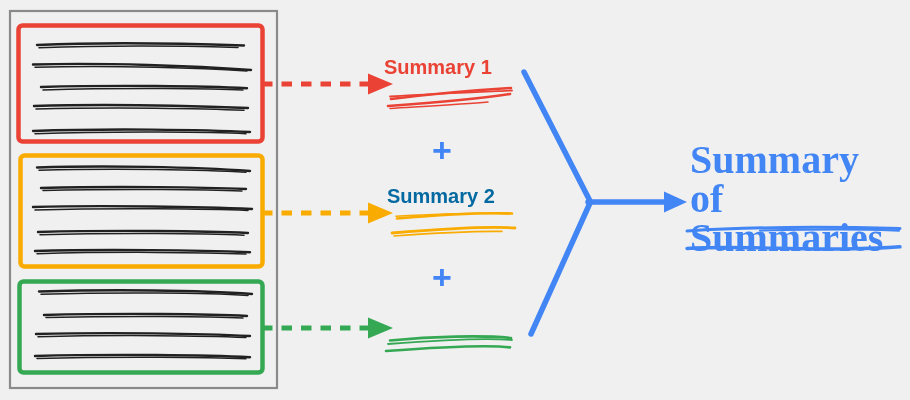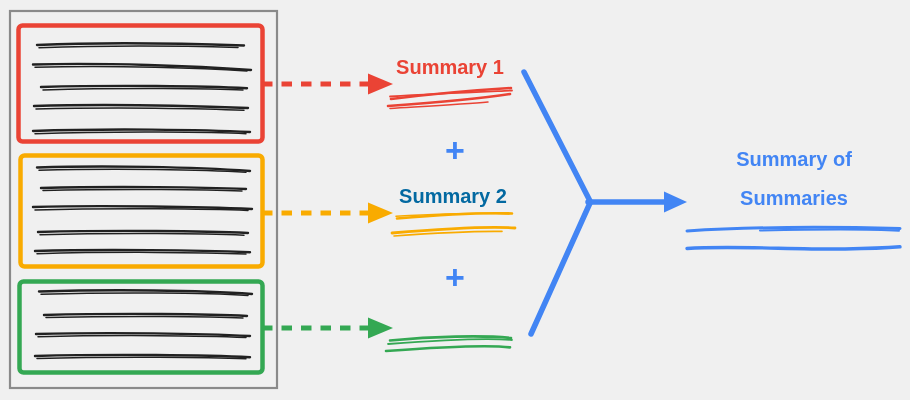--- a/index.html
+++ b/index.html
@@ -14,33 +14,33 @@
   .st-yellow{stroke:#f9ab00;fill:none;}
   .st-green{stroke:#34a853;fill:none;}
   .st-blue{stroke:#4285f4;fill:none;stroke-linecap:round;}
   .fl-red{fill:#ea4335;stroke:none;}
   .fl-yellow{fill:#f9ab00;stroke:none;}
   .fl-green{fill:#34a853;stroke:none;}
   .fl-blue{fill:#4285f4;stroke:none;}
   .dashed{stroke-dasharray:10.5 9;stroke-width:5;stroke-linecap:butt;}
   .scrib{fill:none;stroke-linecap:round;}
 
-  .lbl{position:absolute;font-weight:700;text-align:center;white-space:nowrap;}
+  .lbl{position:absolute;font-weight:700;white-space:nowrap;}
   .lbl-red{color:#ea4335;}
   .lbl-yellow{color:#0369a1;}
   .lbl-green{color:#34a853;}
   .lbl-blue{color:#4285f4;}
   .sum-lbl{font-size:20px;width:132px;}
   #summary1-label{left:384px;top:56px;}
   #summary2-label{left:387px;top:185px;}
   #summary3-label{left:385px;top:302px;}
   .plus{font-size:34px;width:46px;line-height:36px;}
   #plus-1{left:432px;top:132px;}
   #plus-2{left:432px;top:259px;}
-  #final-label{left:690px;top:140px;width:208px;font-size:20px;line-height:39px;white-space:normal;}
+  #final-label{left:690px;top:140px;width:208px;font-size:40px;line-height:39px;white-space:normal;font-family:Liberation Serif, serif;}
 </style>
 </head>
 <body>
 
 <div class="canvas">
 
   <svg width="910" height="400" viewBox="0 0 910 400">
 
     <g>
       <rect x="10" y="11" width="267" height="377" class="st-doc" stroke-width="2.2"></rect>

